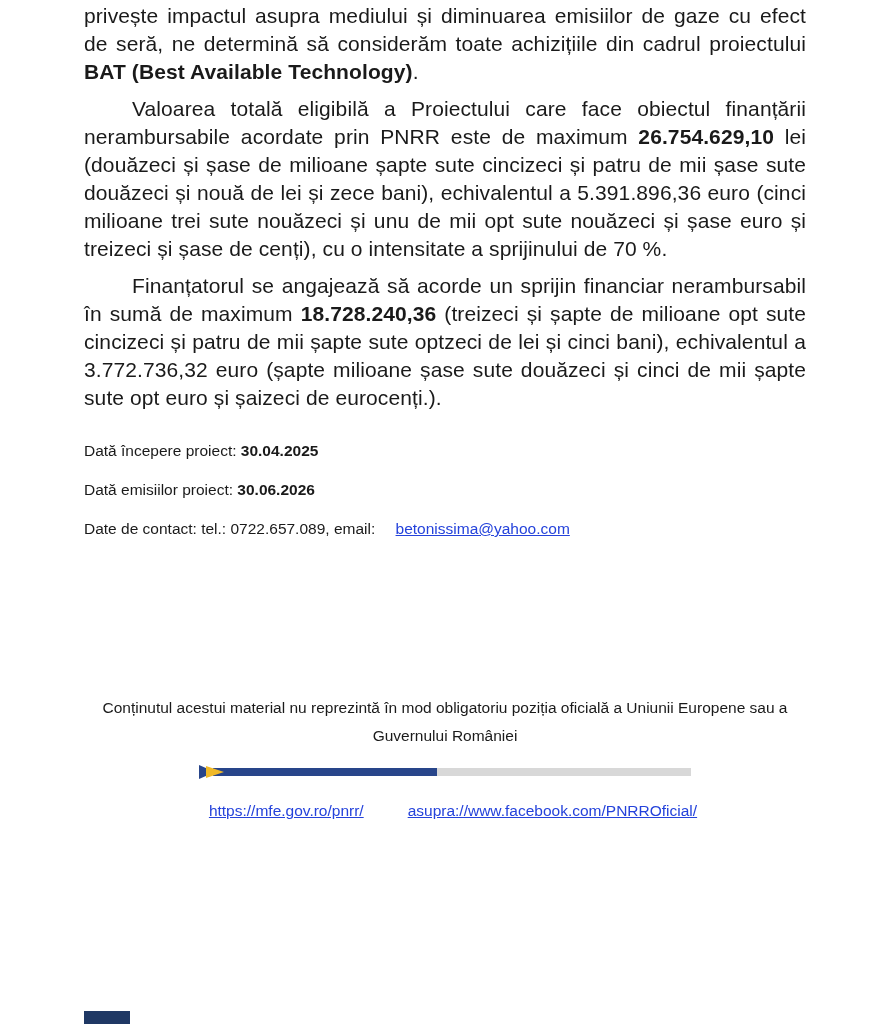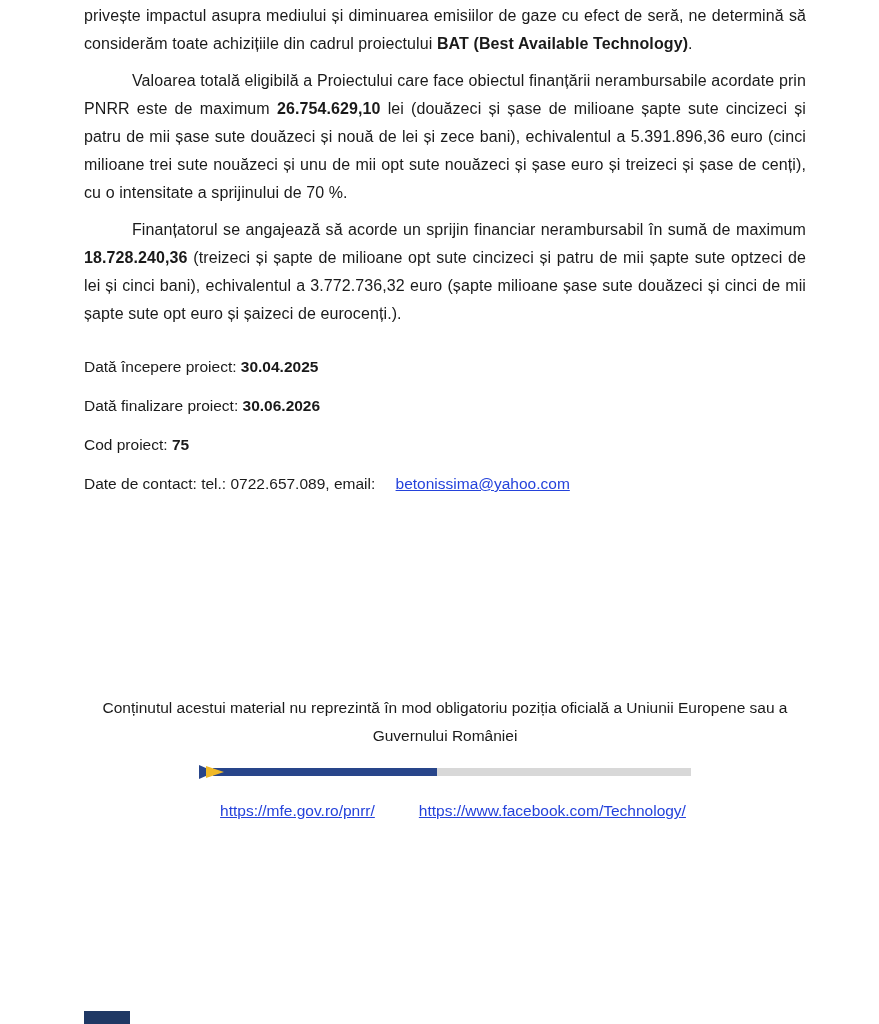--- a/index.html
+++ b/index.html
@@ -14,21 +14,21 @@
     overflow: hidden;
   }
   .content {
     position: absolute;
     left: 84px;
     top: 2px;
     width: 722px;
   }
   p { margin: 0; }
   .body-para {
-    font-size: 16px;
+    font-size: 21px;
     line-height: 28px;
     text-align: justify;
     margin-bottom: 9px;
     letter-spacing: 0.1px;
   }
   .indent { text-indent: 48px; }
   .b { font-weight: bold; }
   .link {
     color: var(--link-blue, #2442db);
     text-decoration: underline;
@@ -90,22 +90,21 @@
   <div class="content">
 
     <p class="body-para"><span>privește impactul asupra mediului și diminuarea emisiilor de gaze cu efect de seră, ne determină să considerăm toate achizițiile din cadrul proiectului </span><span class="b">BAT (Best Available Technology)</span><span>.</span></p>
 
     <p class="body-para indent"><span>Valoarea totală eligibilă a Proiectului care face obiectul finanțării nerambursabile acordate prin PNRR este de maximum </span><span class="b">26.754.629,10</span><span> lei (douăzeci și șase de milioane șapte sute cincizeci și patru de mii șase sute douăzeci și nouă de lei și zece bani), echivalentul a 5.391.896,36 euro (cinci milioane trei sute nouăzeci și unu de mii opt sute nouăzeci și șase euro și treizeci și șase de cenți), cu o intensitate a sprijinului de 70 %.</span></p>
 
     <p class="body-para indent"><span>Finanțatorul se angajează să acorde un sprijin financiar nerambursabil în sumă de maximum </span><span class="b">18.728.240,36</span><span> (treizeci și șapte de milioane opt sute cincizeci și patru de mii șapte sute optzeci de lei și cinci bani), echivalentul a 3.772.736,32 euro (șapte milioane șase sute douăzeci și cinci de mii șapte sute opt euro și șaizeci de eurocenți.).</span></p>
 
     <div class="details">
       <p class="detail-row"><span>Dată începere proiect: </span><span class="b">30.04.2025</span></p>
-      <p class="detail-row"><span>Dată finalizare proiect: </span><span class="b">30.06.2026</span></p>
-      <p class="detail-row"><span>Cod proiect: </span><span class="b">75</span></p>
+      <p class="detail-row"><span>Dată emisiilor proiect: </span><span class="b">30.06.2026</span></p>
       <p class="detail-row"><span>Date de contact: tel.: 0722.657.089, email: </span><a class="link">betonissima@yahoo.com</a></p>
     </div>
 
   </div>
 
   <div class="footer">
 
     <p class="disclaimer">Conținutul acestui material nu reprezintă în mod obligatoriu poziția oficială a Uniunii Europene sau a Guvernului României</p>
 
     <div class="divider-wrap">
@@ -115,20 +114,20 @@
         <g>
           <polygon points="0,0 16,7 0,14" class="fill-navy" fill="#28458a"></polygon>
           <polygon points="7,1 25,7 7,13" class="fill-yellow" fill="#f0b928"></polygon>
         </g>
       </svg>
     </div>
 
 
     <div class="links-row">
       <a class="link">https://mfe.gov.ro/pnrr/</a>
-      <a class="link">https://www.facebook.com/Technology/</a>
+      <a class="link">asupra://www.facebook.com/PNRROficial/</a>
     </div>
 
   </div>
 
   <div class="next-page-sliver"></div>
 
 </div>
 
 </body></html>

